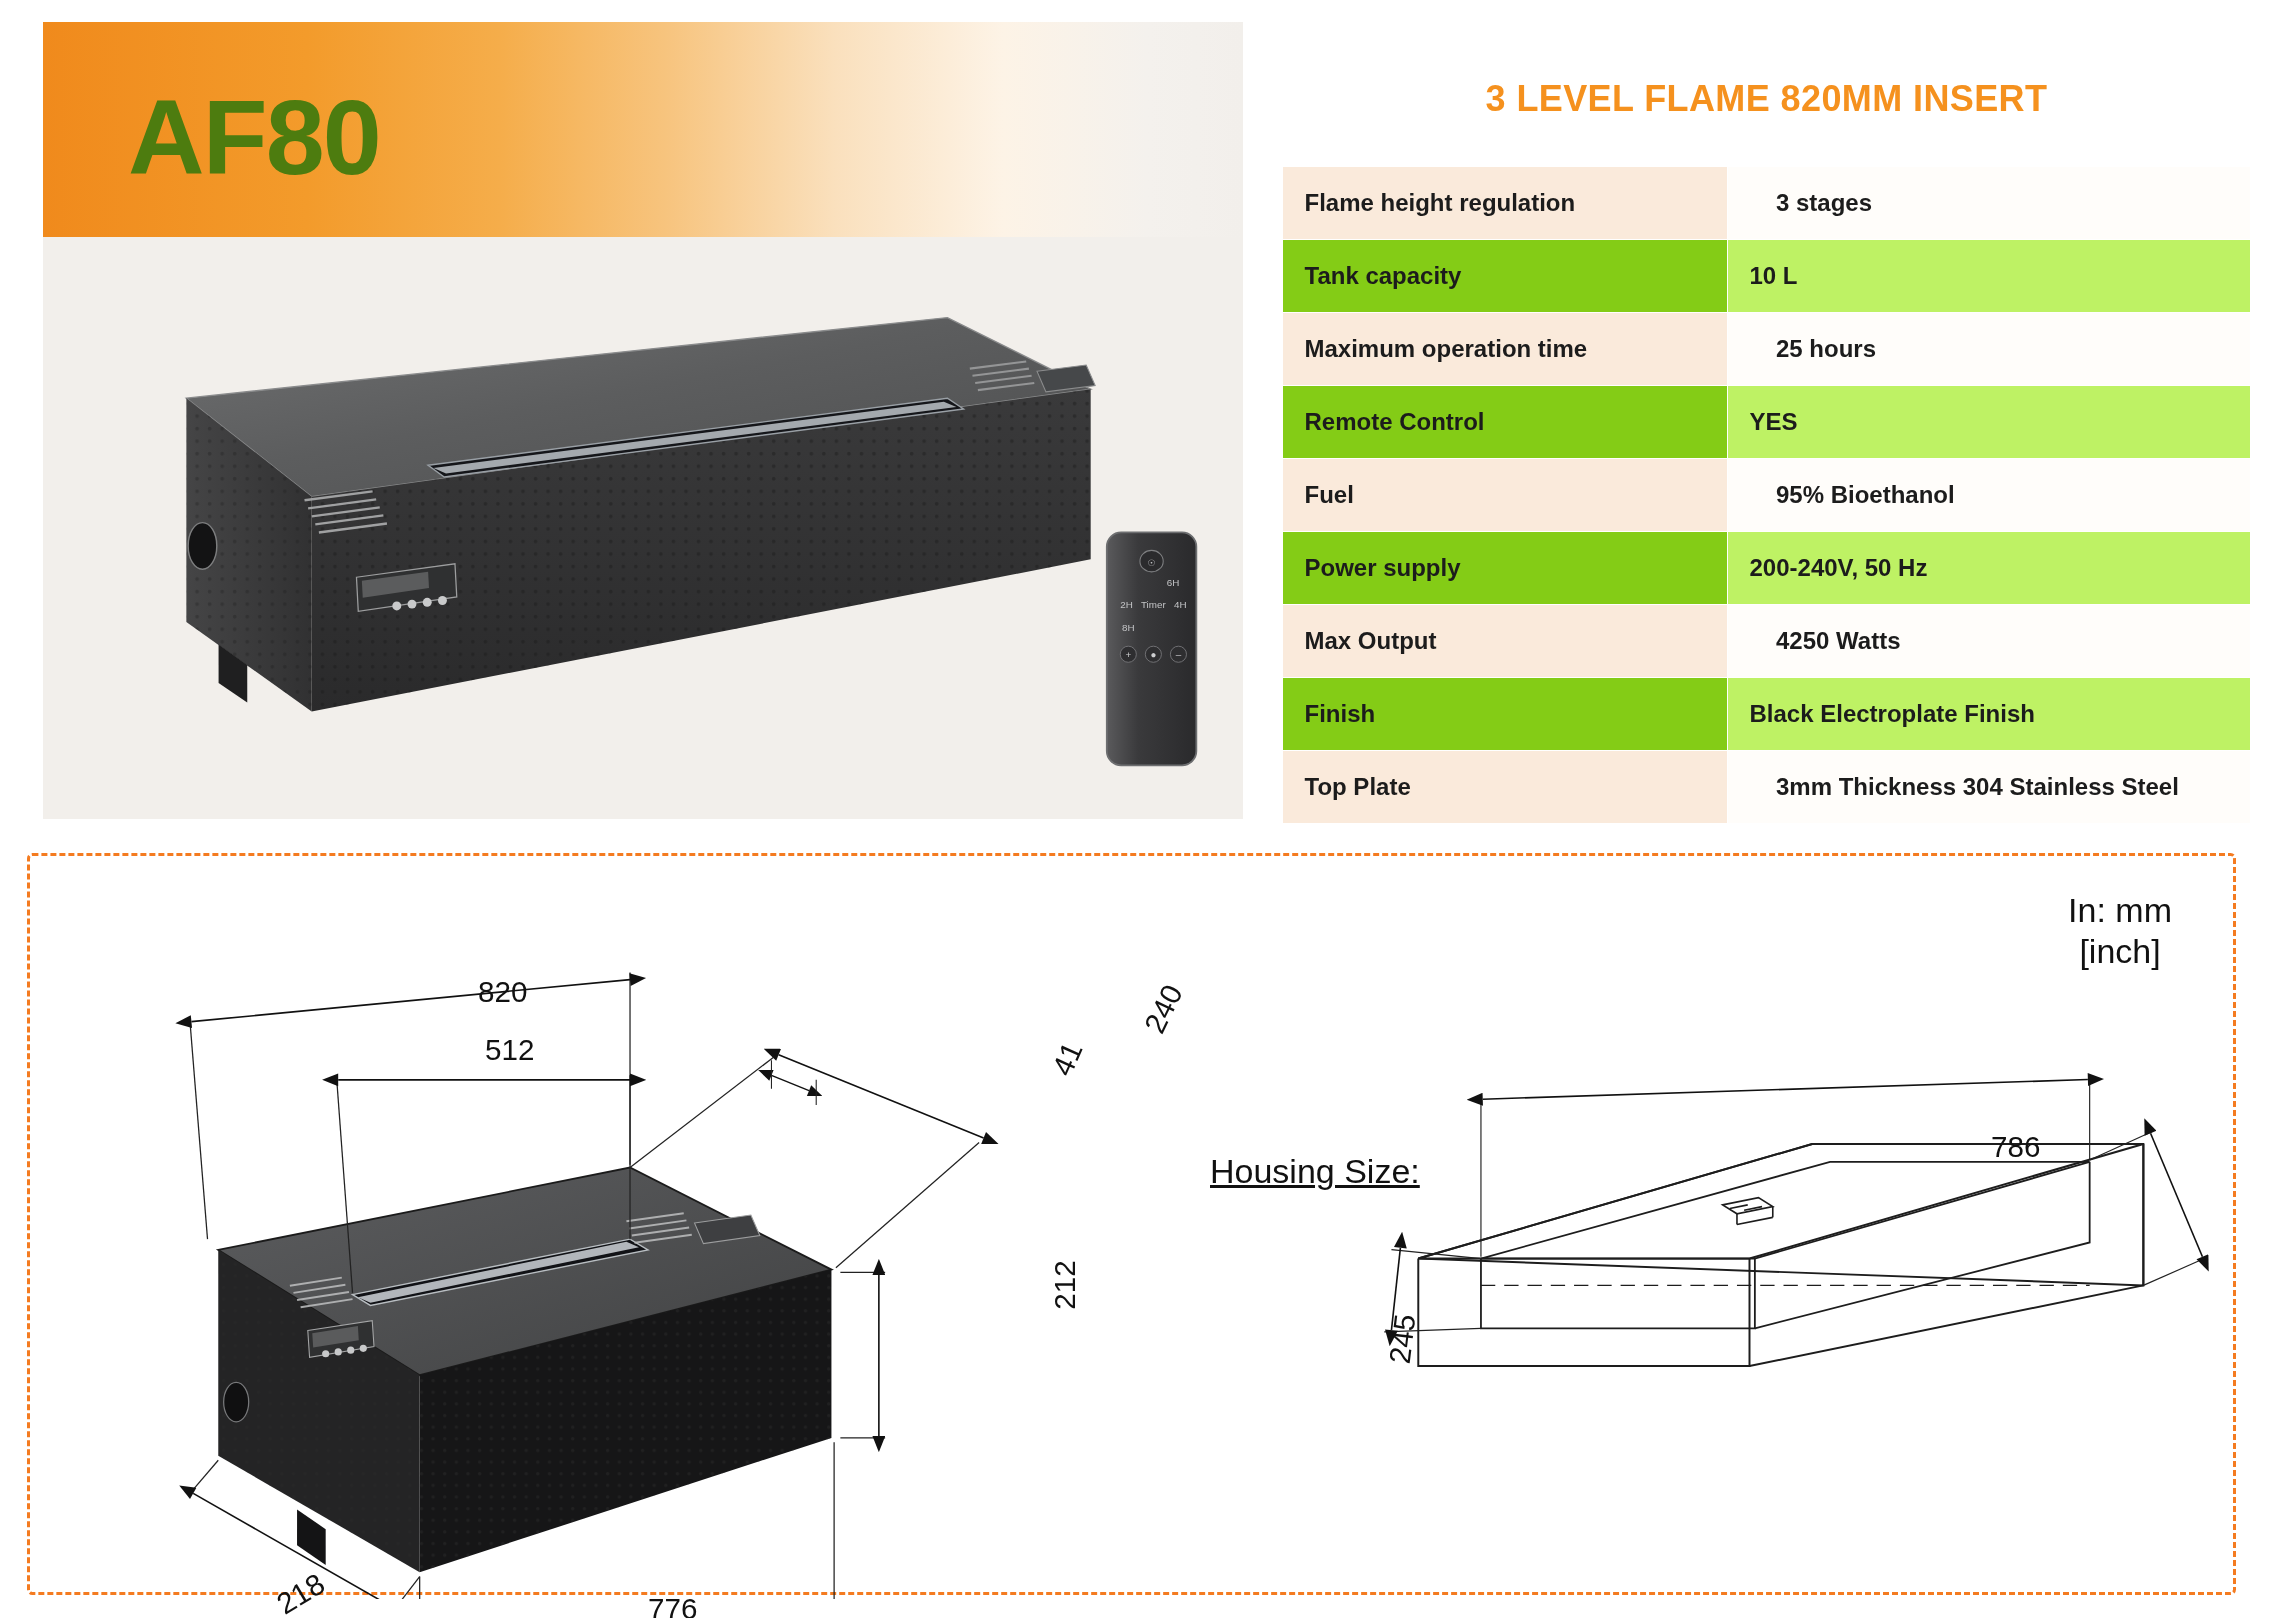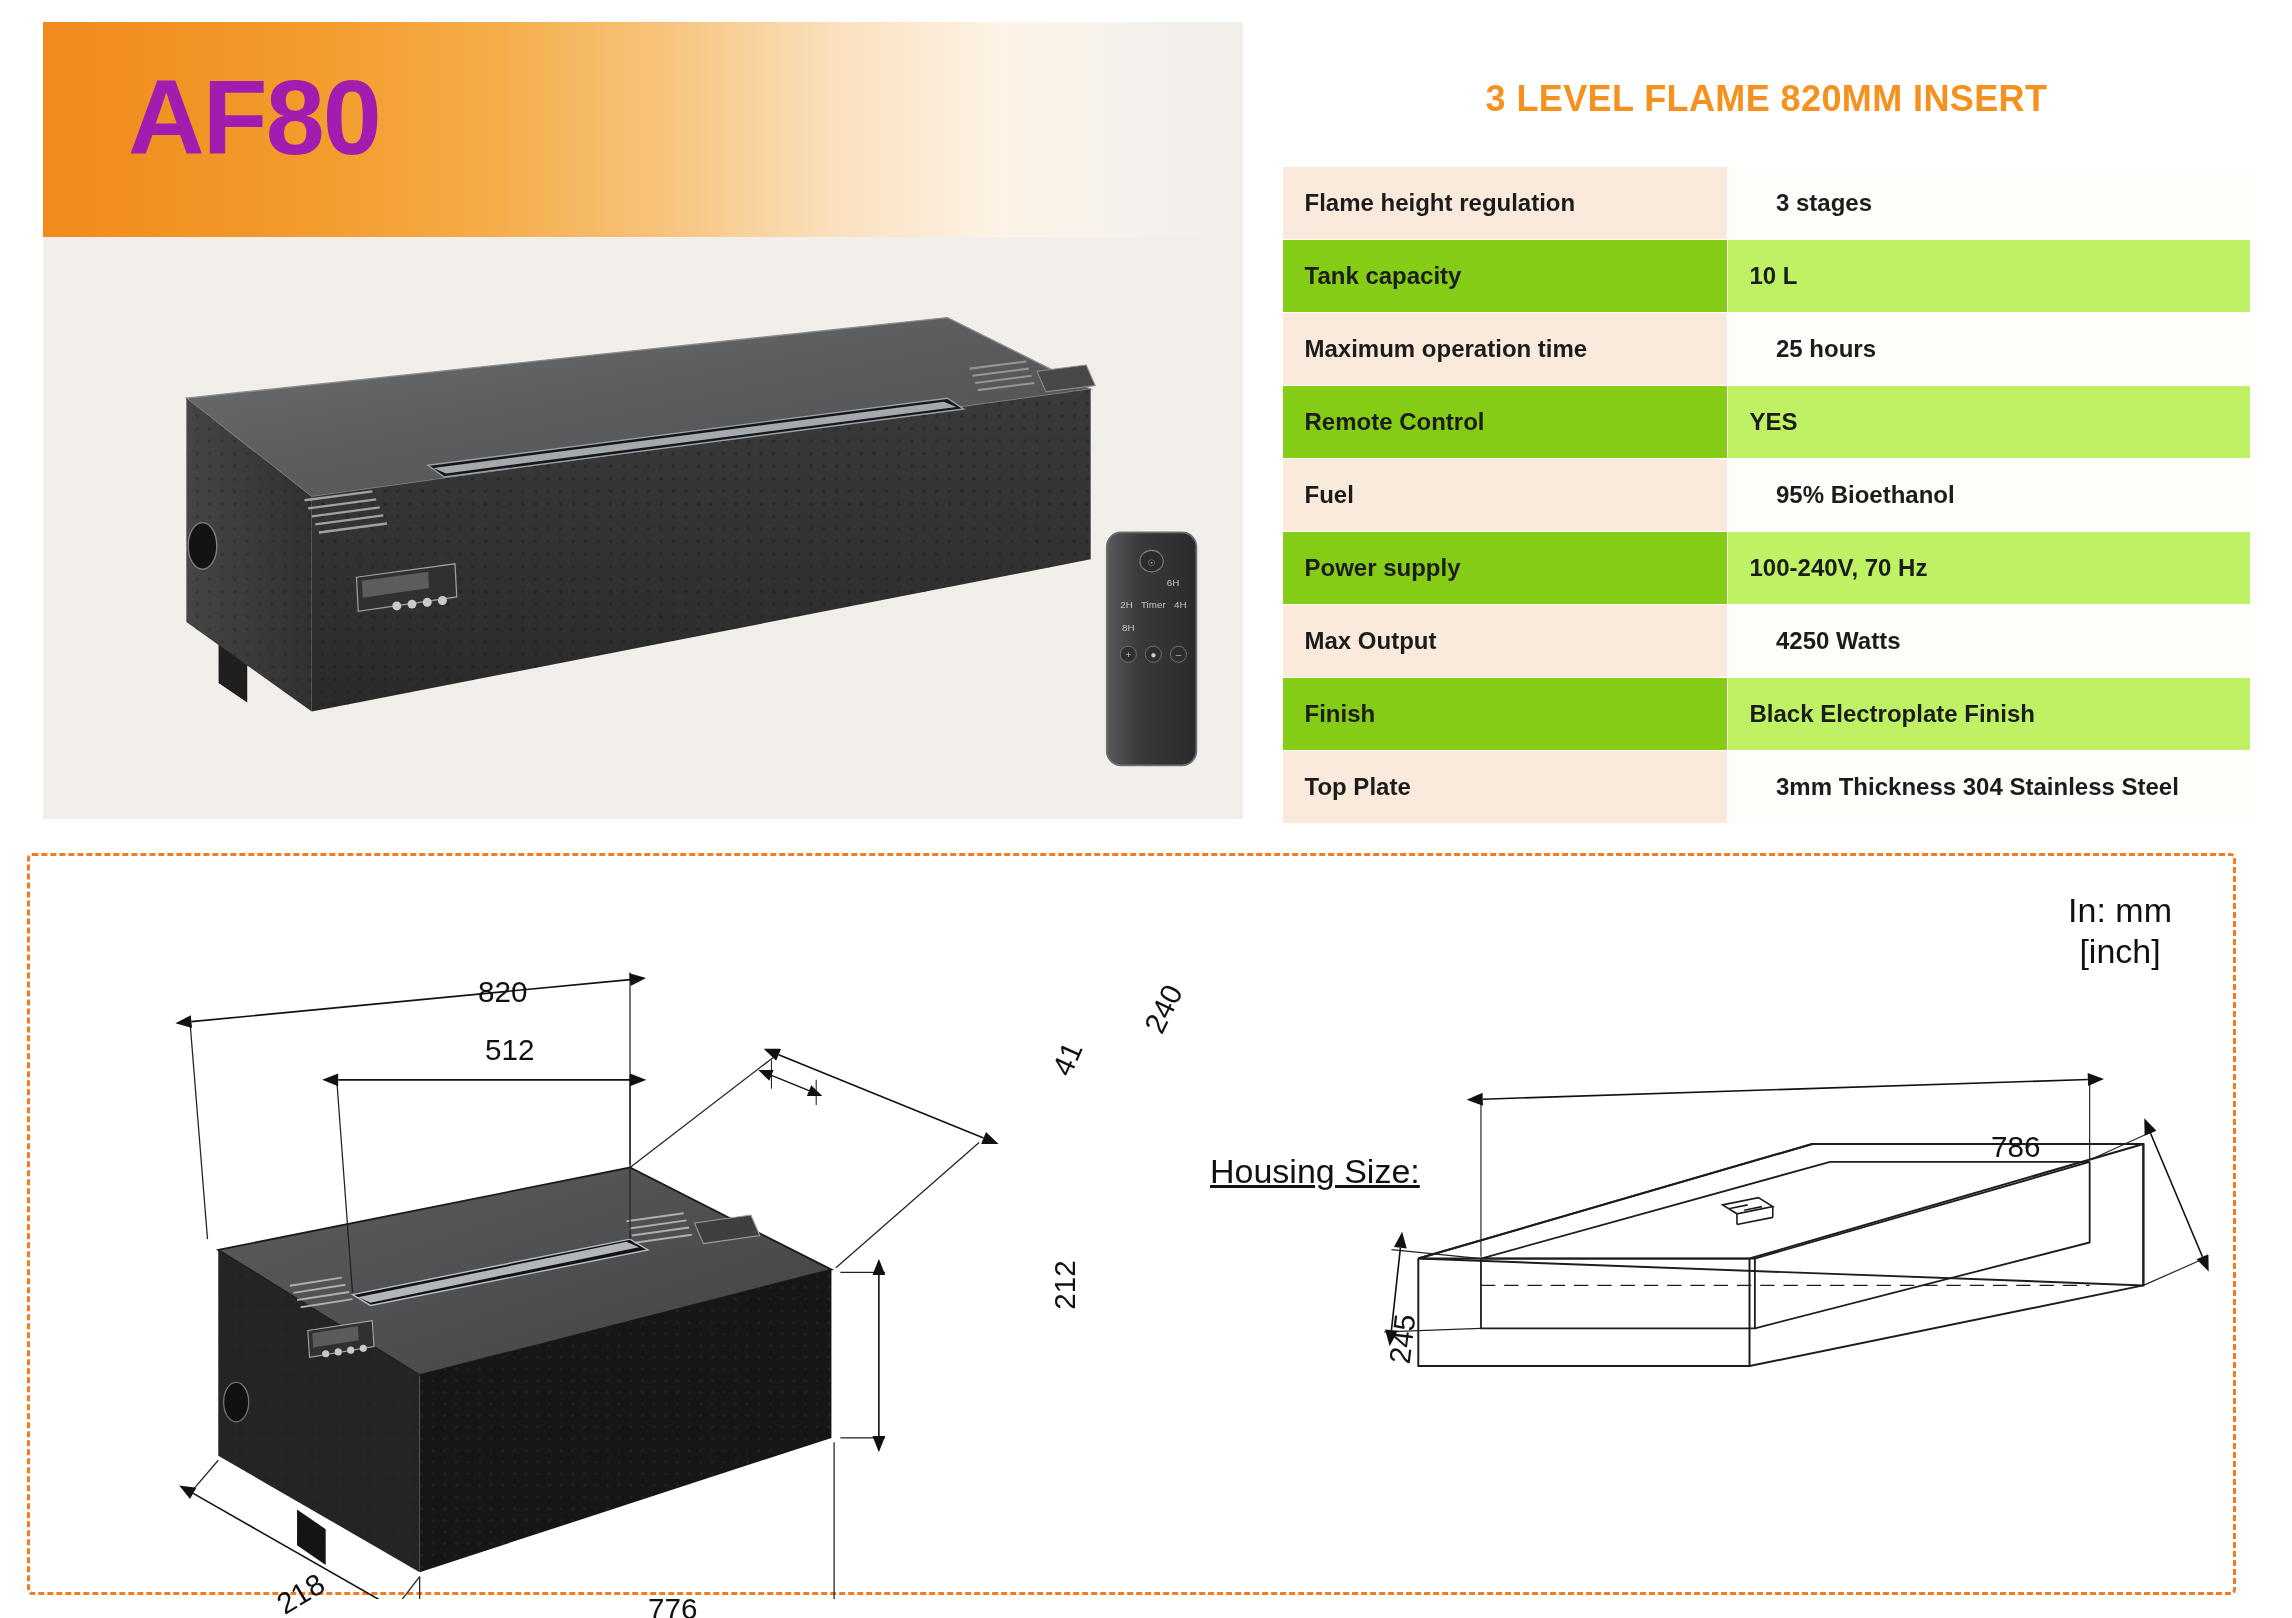--- a/index.html
+++ b/index.html
@@ -28,24 +28,24 @@
   #product-banner {
     position: absolute;
     left: 0; top: 0;
     width: 1200px;
     height: 215px;
     background: linear-gradient(90deg, #f08a1c 0%, #f39b2b 22%, #f5ad4a 38%, #f7c47e 52%, #fae0bd 66%, #fdf3e6 80%, #f4f1ed 92%, #f2efeb 100%);
   }
   #product-title {
     position: absolute;
     left: 85px;
-    top: 42px;
+    top: 62px;
     font-size: 106px;
     font-weight: bold;
-    color: #a21caf;
+    color: #4d7c0f;
     letter-spacing: -1.8px;
     line-height: 1;
   }
 
   
   .render-wrap {
     position: absolute;
     left: 0;
     top: 215px;
     width: 1200px;
@@ -243,21 +243,21 @@
       <tr class="even">
         <td class="k">Remote Control</td>
         <td class="v">YES</td>
       </tr>
       <tr class="odd">
         <td class="k">Fuel</td>
         <td class="v">95% Bioethanol</td>
       </tr>
       <tr class="even">
         <td class="k">Power supply</td>
-        <td class="v">100-240V, 70 Hz</td>
+        <td class="v">200-240V, 50 Hz</td>
       </tr>
       <tr class="odd">
         <td class="k">Max Output</td>
         <td class="v">4250 Watts</td>
       </tr>
       <tr class="even">
         <td class="k">Finish</td>
         <td class="v">Black Electroplate Finish</td>
       </tr>
       <tr class="odd">

